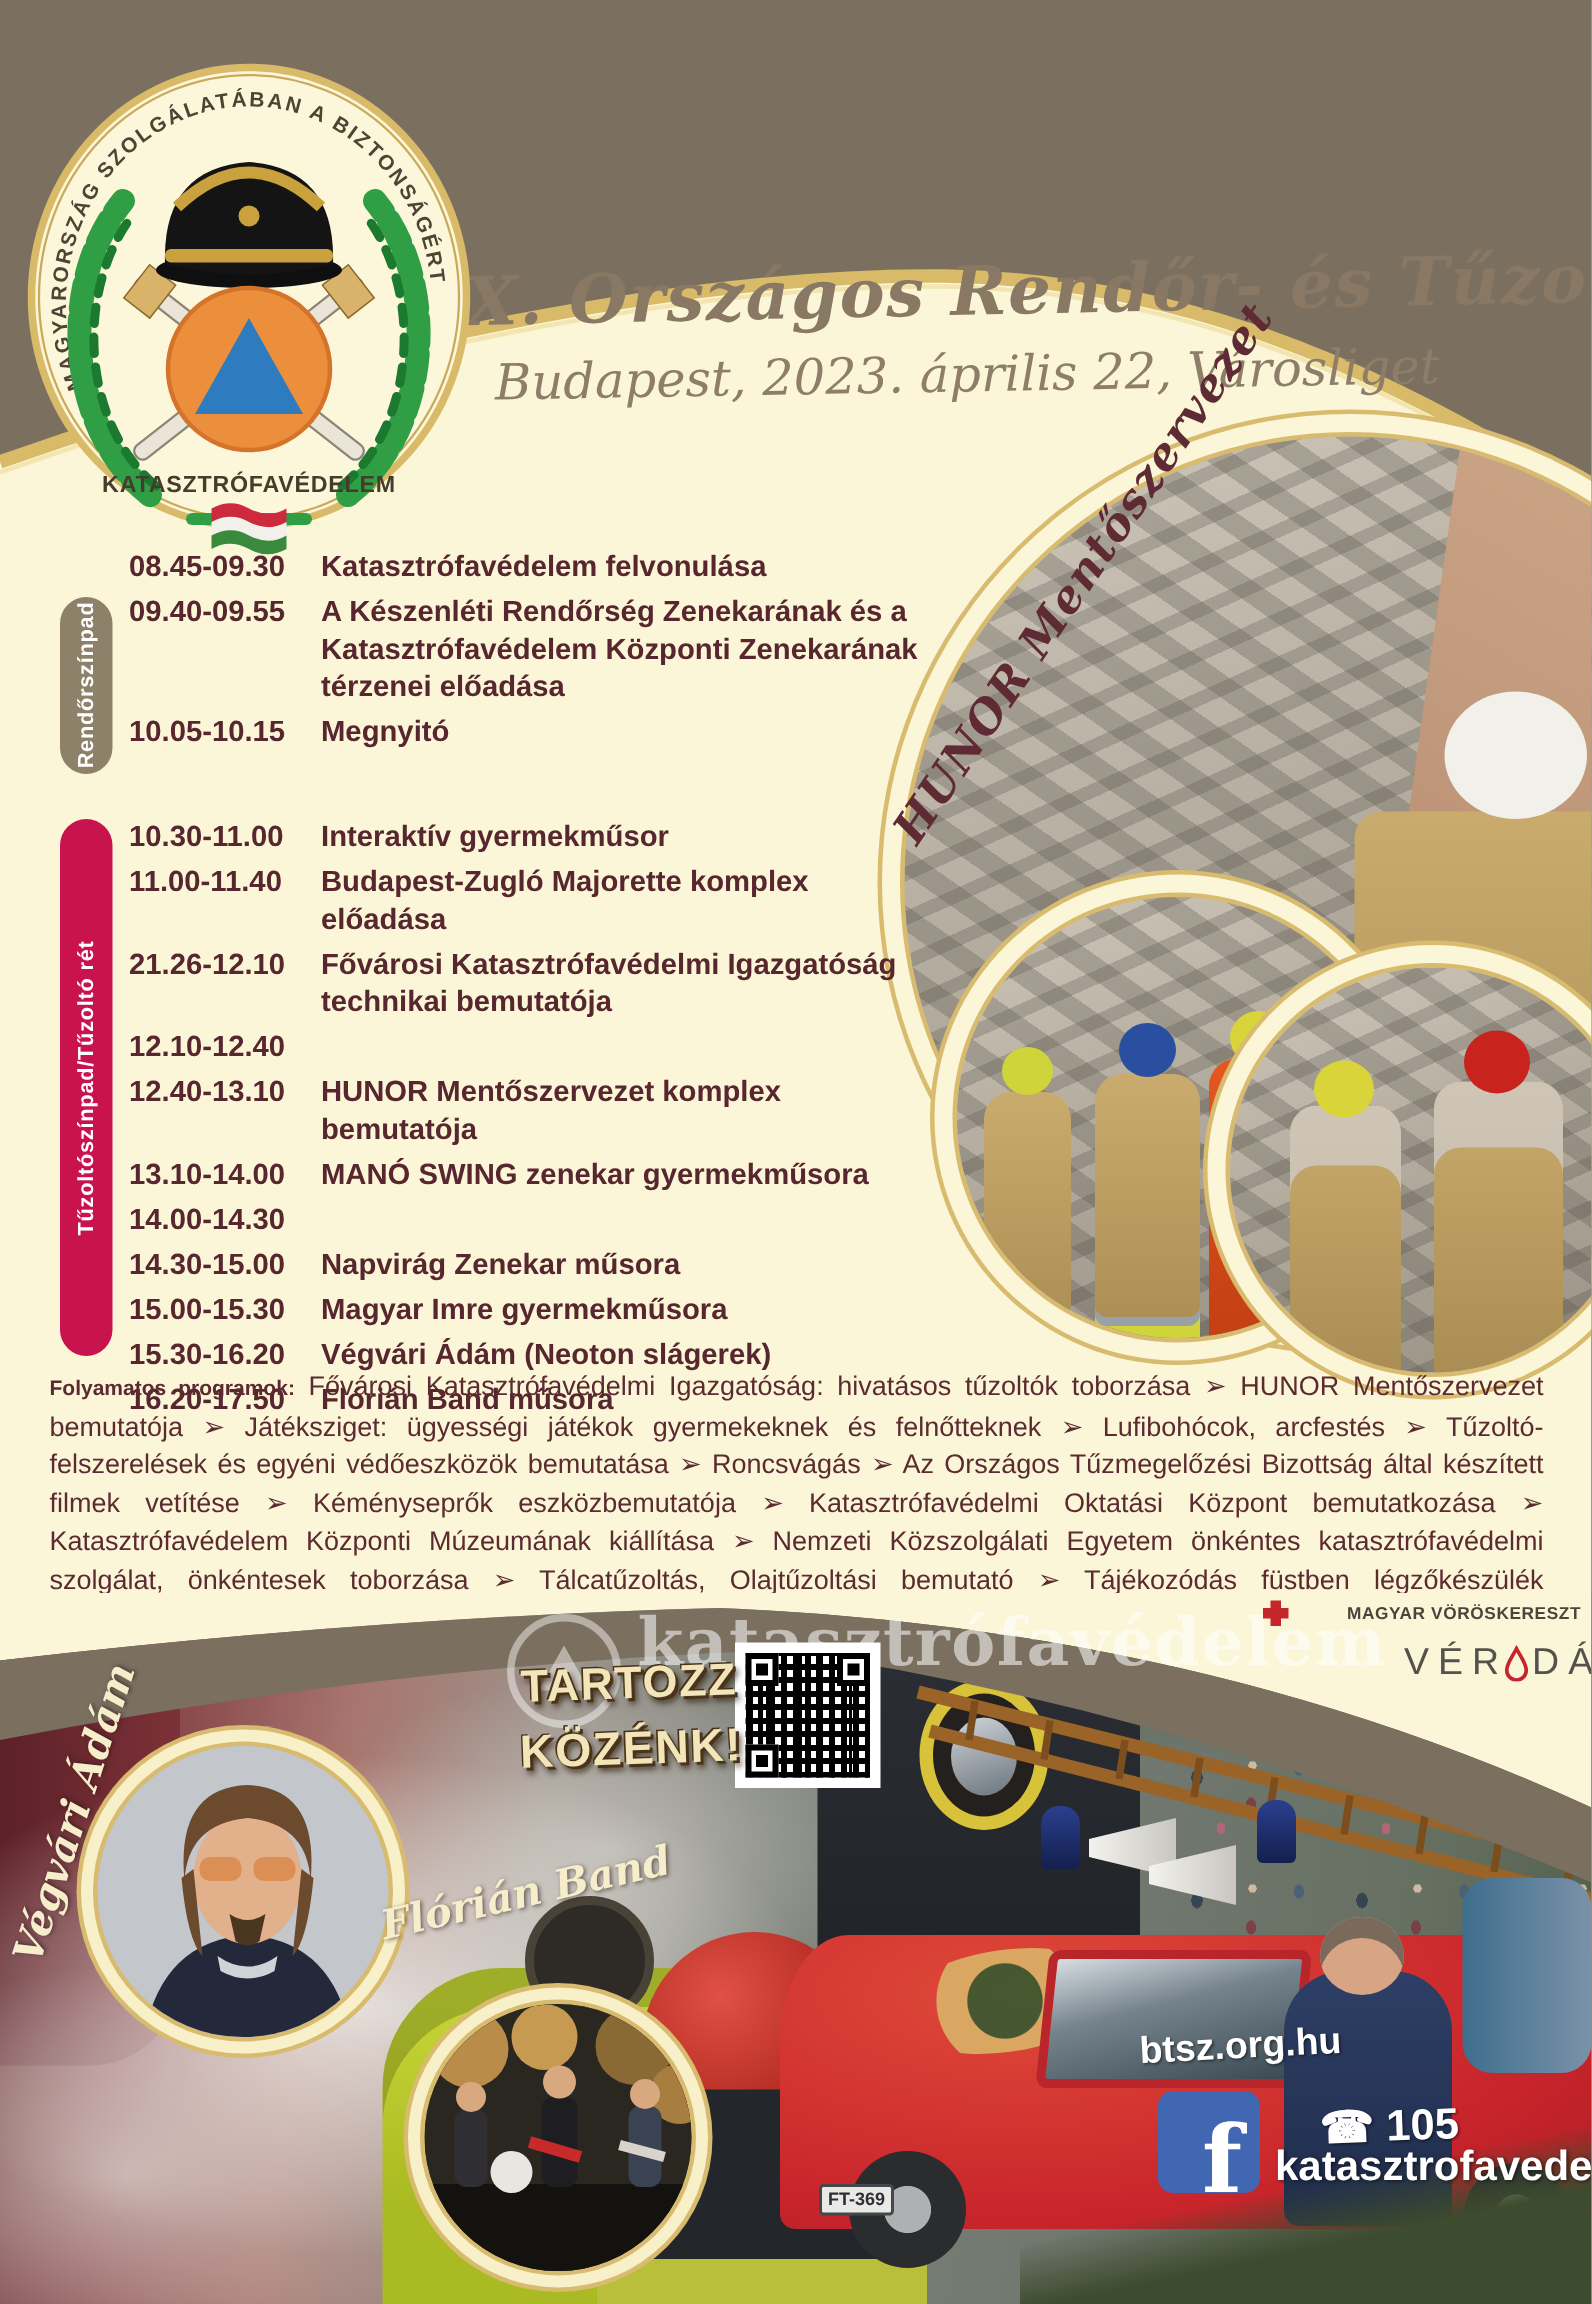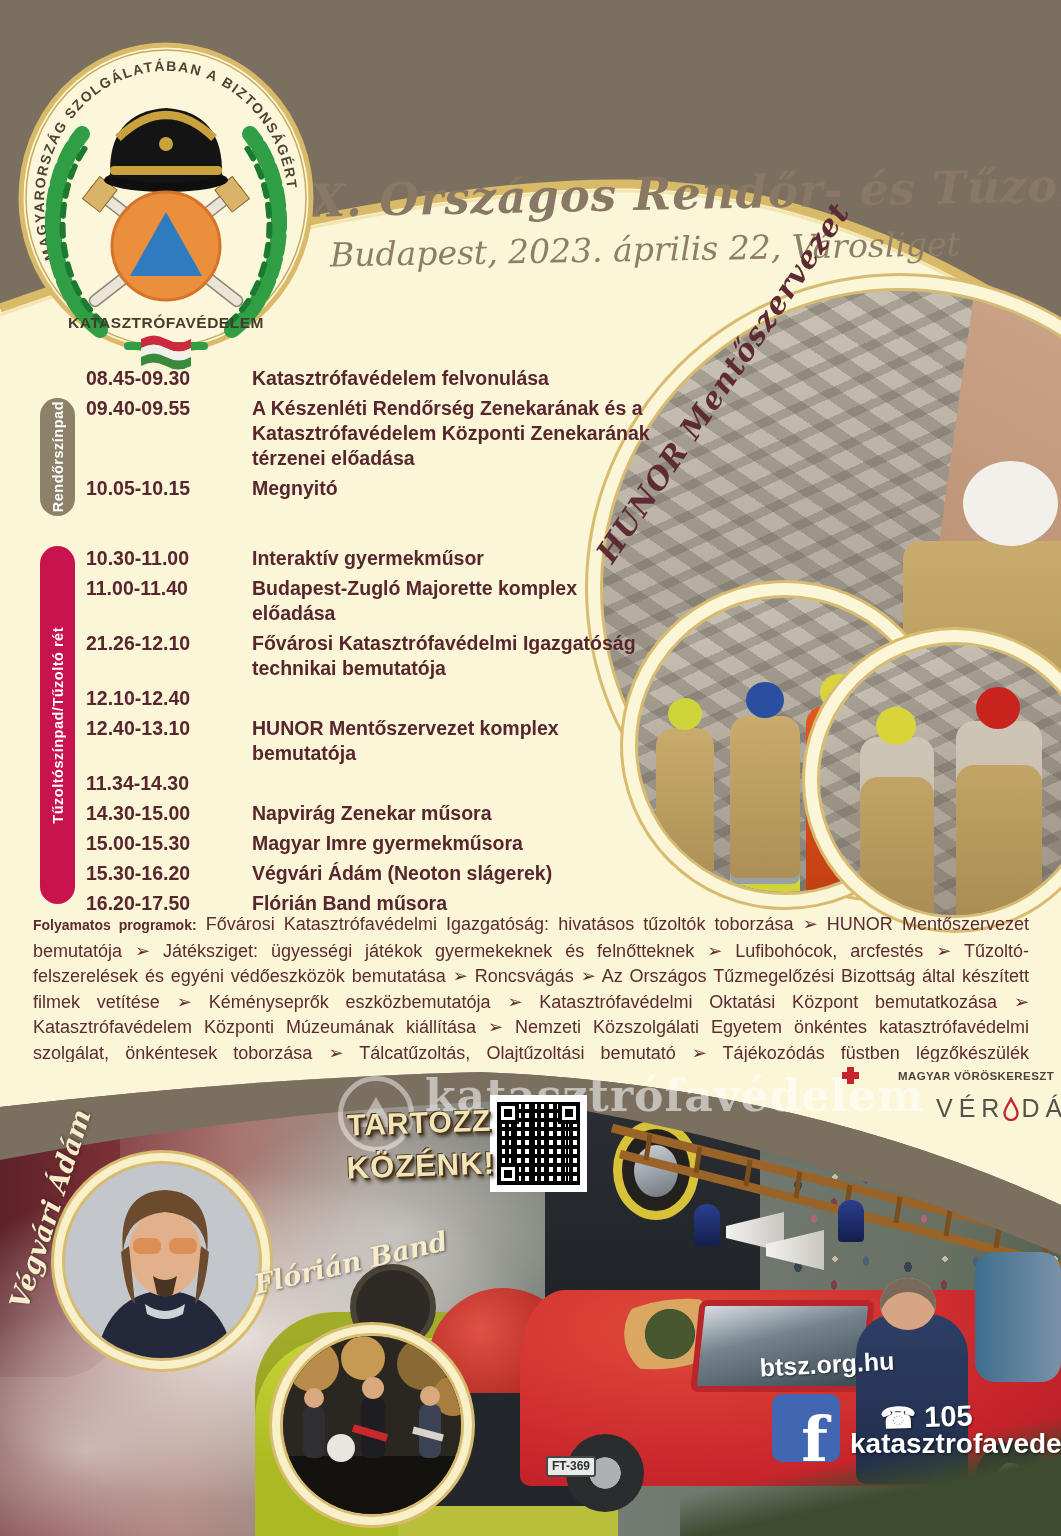--- a/index.html
+++ b/index.html
@@ -39,21 +39,21 @@
   .hivis{box-shadow:inset 0 -14px 0 #cfd43a, inset 0 -20px 0 #9aa0a8;}
   .orange-suit{background:linear-gradient(180deg,#e4571f,#c23f12);}
   #hunor-script{left:618px;top:534px;width:470px;z-index:6;transform:rotate(-56deg);transform-origin:0 100%;
         font-family:"DejaVu Serif",serif;font-style:italic;font-weight:bold;font-size:30px;color:#5e2a33;
         letter-spacing:1px;white-space:nowrap;}
 
   
   .stage-list{z-index:7;}
   #stage1{left:86px;top:366px;width:570px;}
   #stage2{left:86px;top:546px;width:580px;}
-  .srow{display:flex;margin-bottom:5px;gap:38px;}
+  .srow{display:flex;margin-bottom:5px;}
   .stime{flex:0 0 128px;font-weight:bold;font-size:19.5px;line-height:25px;color:#57262e;}
   .stitle{flex:1;max-width:412px;font-weight:bold;font-size:19.5px;line-height:25px;color:#57262e;}
   .pill{z-index:7;width:35px;border-radius:18px;display:flex;align-items:center;justify-content:center;}
   #pill1{left:40px;top:398px;height:118px;background:#8d8169;}
   #pill2{left:40px;top:546px;height:358px;background:#c9134e;}
   .pill-label{writing-mode:vertical-rl;transform:rotate(180deg);color:#fff;font-weight:bold;font-size:14.5px;
               letter-spacing:.5px;white-space:nowrap;}
 
   
   #continuous{left:33px;top:912px;width:996px;z-index:8;text-align:justify;
@@ -294,21 +294,25 @@
         <div class="stitle">Fővárosi Katasztrófavédelmi Igazgatóság technikai bemutatója</div>
       </div>
       <div class="srow">
         <div class="stime">12.10-12.40</div>
       </div>
       <div class="srow">
         <div class="stime">12.40-13.10</div>
         <div class="stitle">HUNOR Mentőszervezet komplex bemutatója</div>
       </div>
       <div class="srow">
-        <div class="stime">11.34-14.30</div>
+        <div class="stime">13.10-14.00</div>
+        <div class="stitle">MANÓ SWING zenekar gyermekműsora</div>
+      </div>
+      <div class="srow">
+        <div class="stime">14.00-14.30</div>
       </div>
       <div class="srow">
         <div class="stime">14.30-15.00</div>
         <div class="stitle">Napvirág Zenekar műsora</div>
       </div>
       <div class="srow">
         <div class="stime">15.00-15.30</div>
         <div class="stitle">Magyar Imre gyermekműsora</div>
       </div>
       <div class="srow">

